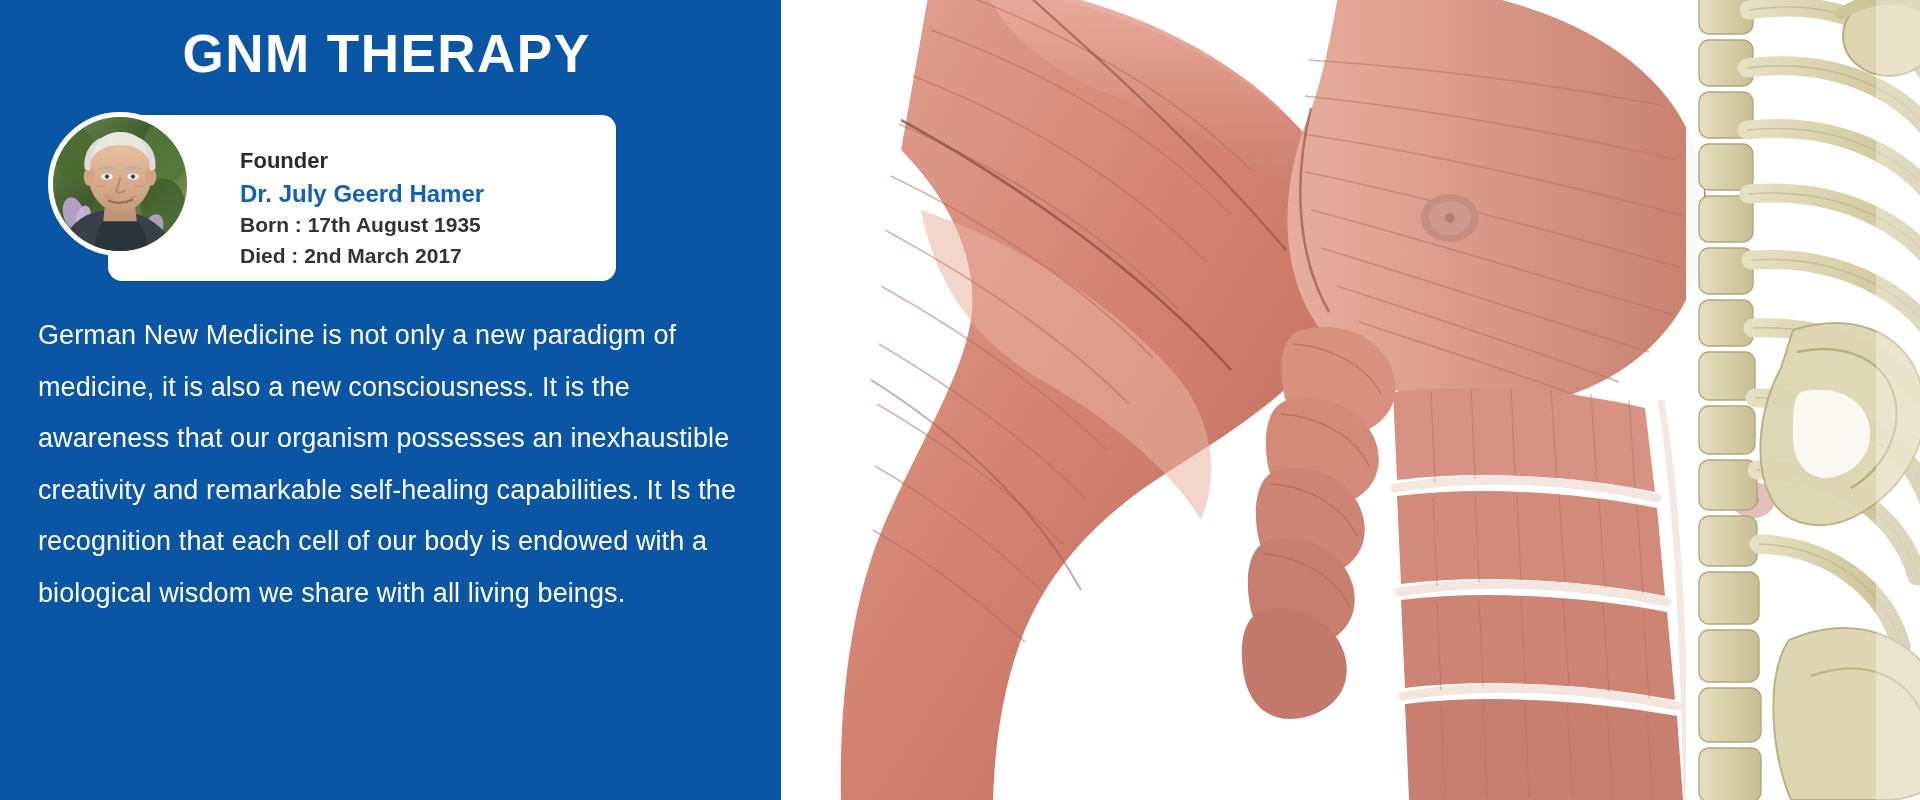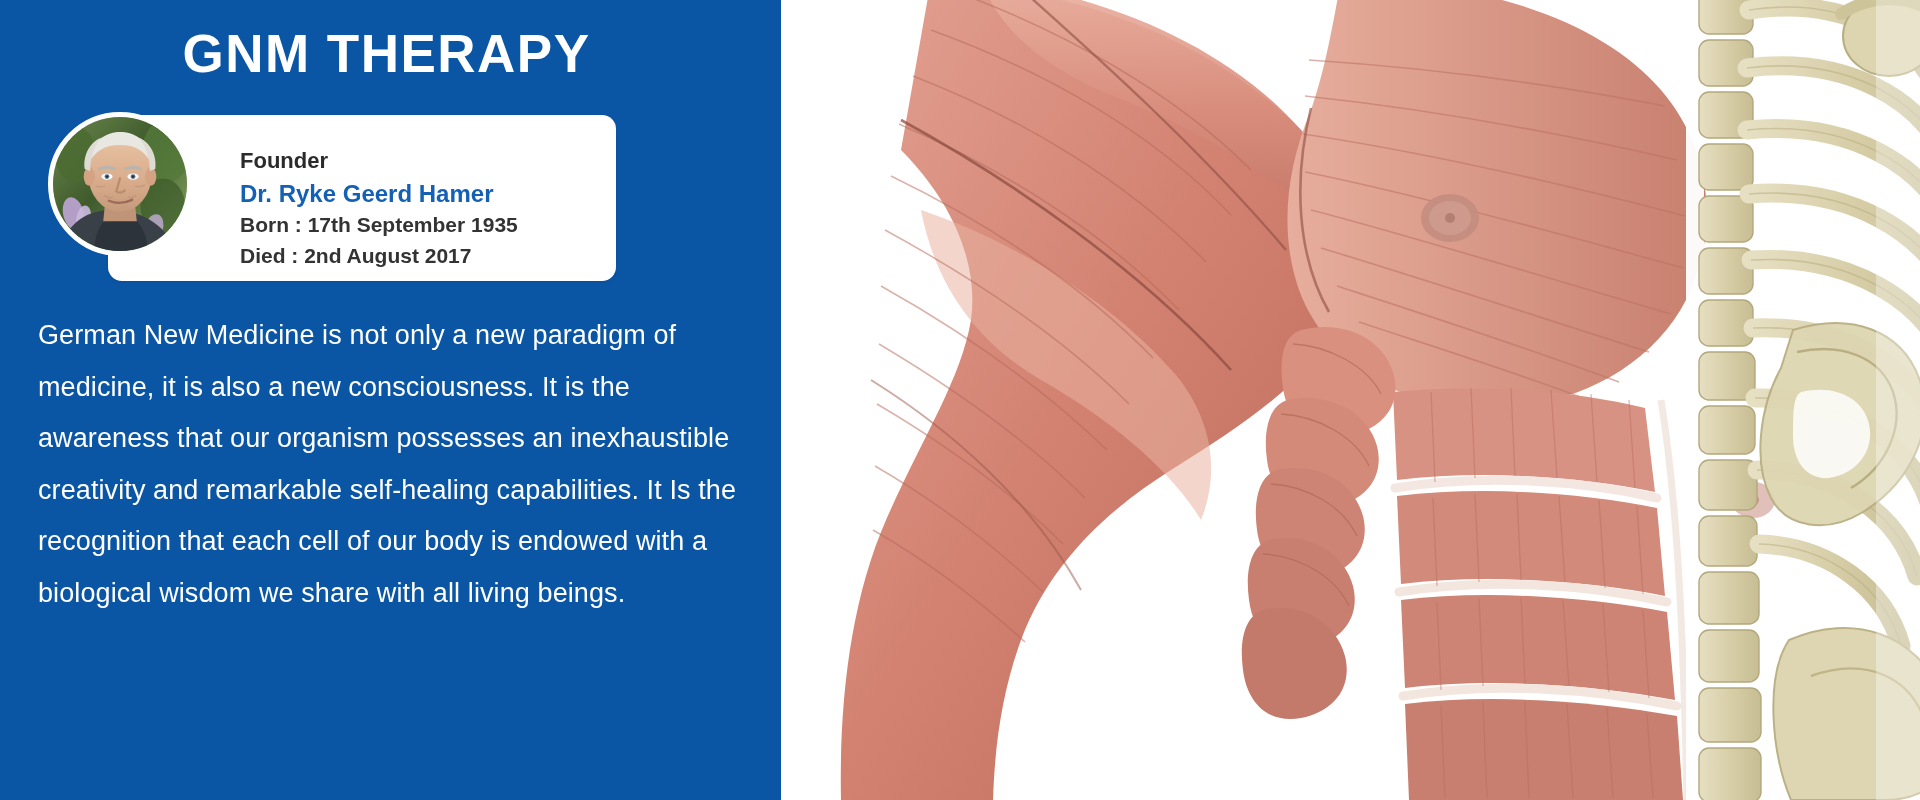--- a/index.html
+++ b/index.html
@@ -85,23 +85,23 @@
 
 <div class="stage">
 
   <div class="panel">
 
     <div class="title">GNM THERAPY</div>
 
     <div class="card">
       <div class="card-inner">
         <div class="c-line c-role">Founder</div>
-        <div class="c-name">Dr. Ryke Geerd Hamer</div>
-        <div class="c-line">Born : 17th September 1935</div>
-        <div class="c-line">Died : 2nd August 2017</div>
+        <div class="c-name">Dr. July Geerd Hamer</div>
+        <div class="c-line">Born : 17th August 1935</div>
+        <div class="c-line">Died : 2nd March 2017</div>
       </div>
     </div>
 
     <div class="avatar">
       <svg viewBox="0 0 144 144" xmlns="http://www.w3.org/2000/svg" aria-hidden="true">
         <defs>
           <clipPath id="cp">
               <circle cx="72" cy="72" r="72"></circle>
             </clipPath>
           <linearGradient id="bg" x1="0" y1="0" x2="1" y2="1">

